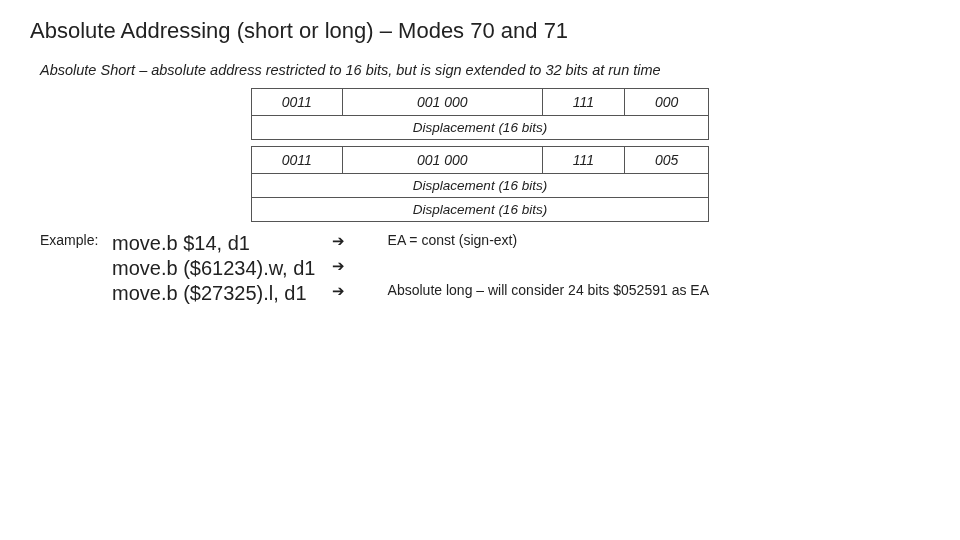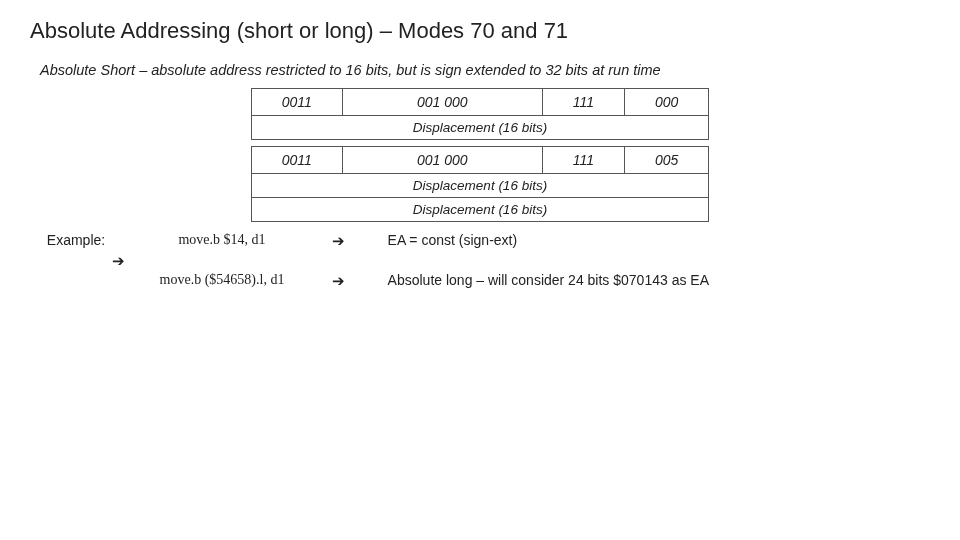--- a/index.html
+++ b/index.html
@@ -54,26 +54,25 @@
     }
     .example-block {
       margin-top: 10px;
       margin-left: 10px;
       font-size: 14px;
     }
     .example-row {
       display: flex;
       align-items: flex-start;
       margin-bottom: 2px;
-      text-align: center;
     }
     .example-code {
-      font-family: Liberation Serif, serif;
+      font-family: Liberation Sans, sans-serif;
       min-width: 220px;
-      font-size: 14px;
+      font-size: 20px;
     }
     .example-arrow {
       margin-right: 6px;
       font-size: 15px;
     }
     .example-desc {
       font-size: 14px;
       padding-left: 37px;
     }
     .example-label {
@@ -130,20 +129,21 @@
 </div>
 
 <div class="example-block">
   <div class="example-row">
     <span class="example-label">Example:</span>
     <span class="example-code">move.b $14, d1</span>
     <span class="example-arrow">➔</span>
     <span class="example-desc">EA = const (sign-ext)</span>
   </div>
   <div class="example-row indent-code">
+    <span class="example-code">move.b ($61234).w, d1</span>
     <span class="example-arrow">➔</span>
   </div>
   <div class="example-row indent-code">
-    <span class="example-code">move.b ($54658).l, d1</span>
+    <span class="example-code">move.b ($27325).l, d1</span>
     <span class="example-arrow">➔</span>
-    <span class="example-desc">Absolute long – will consider 24 bits $070143 as EA</span>
+    <span class="example-desc">Absolute long – will consider 24 bits $052591 as EA</span>
   </div>
 </div>
 
 </body></html>

